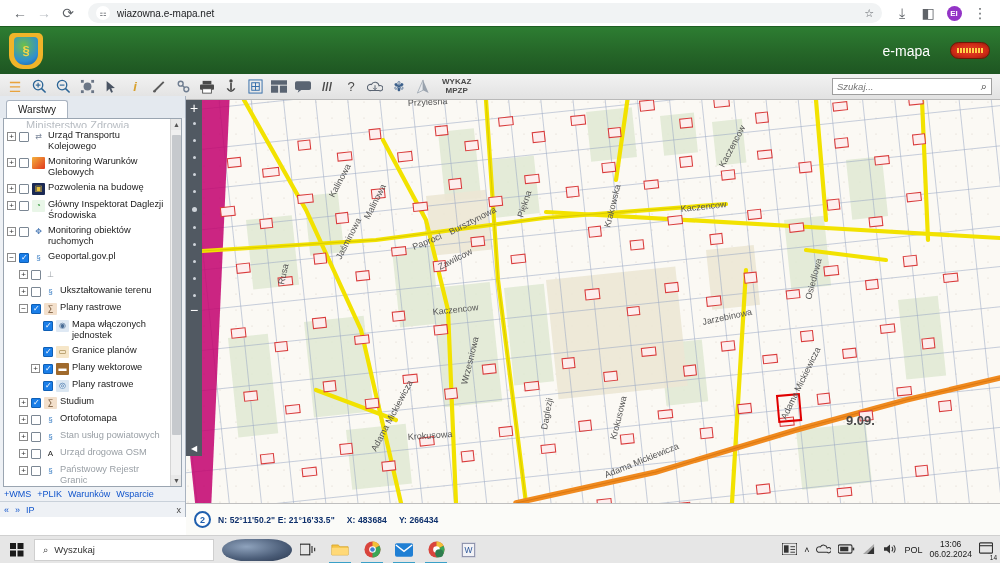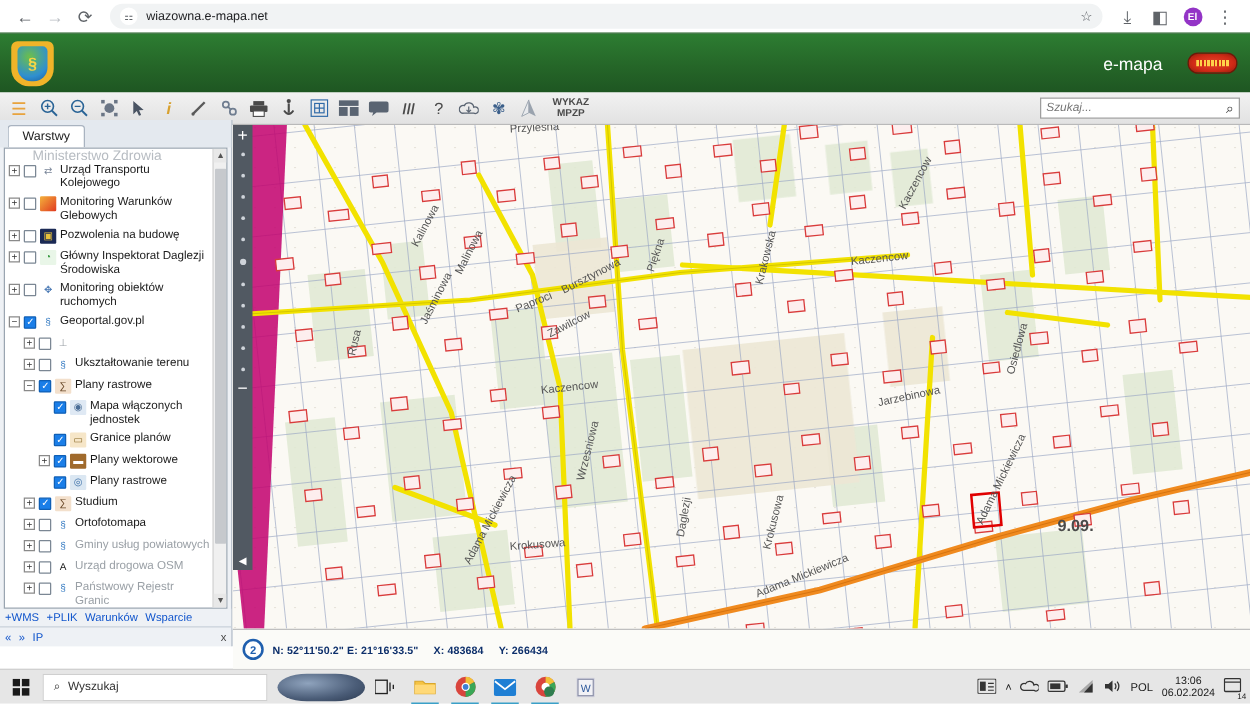--- a/index.html
+++ b/index.html
@@ -485,21 +485,21 @@
             <div class="layer-row" style="padding-left: 15px;">
               <span class="expander">+</span>
               <span class="chk"></span>
               <span class="licon" style="background: rgb(255, 255, 255); color: rgb(59, 127, 196);">§</span>
               <span class="lname">Ortofotomapa</span>
             </div>
             <div class="layer-row disabled" style="padding-left: 15px;">
               <span class="expander">+</span>
               <span class="chk"></span>
               <span class="licon" style="background: rgb(255, 255, 255); color: rgb(59, 127, 196);">§</span>
-              <span class="lname">Gminy usług powiatowych</span>
+              <span class="lname">Stan usług powiatowych</span>
             </div>
             <div class="layer-row disabled" style="padding-left: 15px;">
               <span class="expander">+</span>
               <span class="chk"></span>
               <span class="licon" style="background: rgb(255, 255, 255); color: rgb(26, 26, 26);">A</span>
               <span class="lname">Urząd drogowa OSM</span>
             </div>
             <div class="layer-row disabled" style="padding-left: 15px;">
               <span class="expander">+</span>
               <span class="chk"></span>

